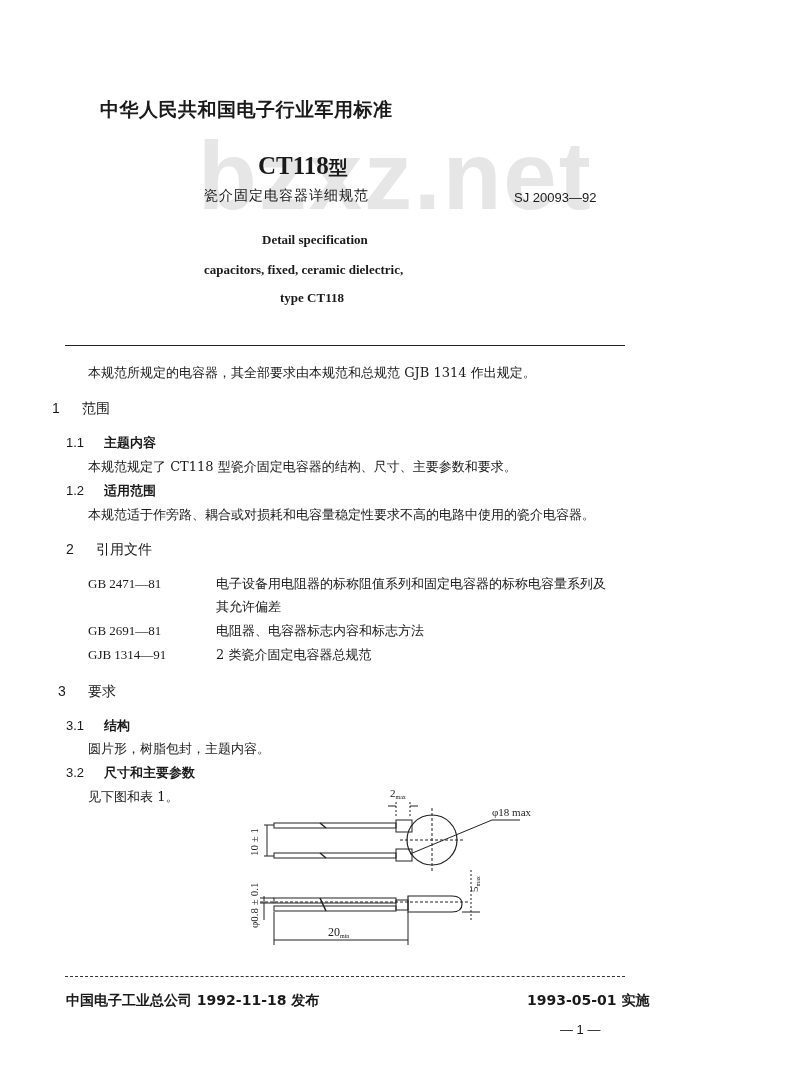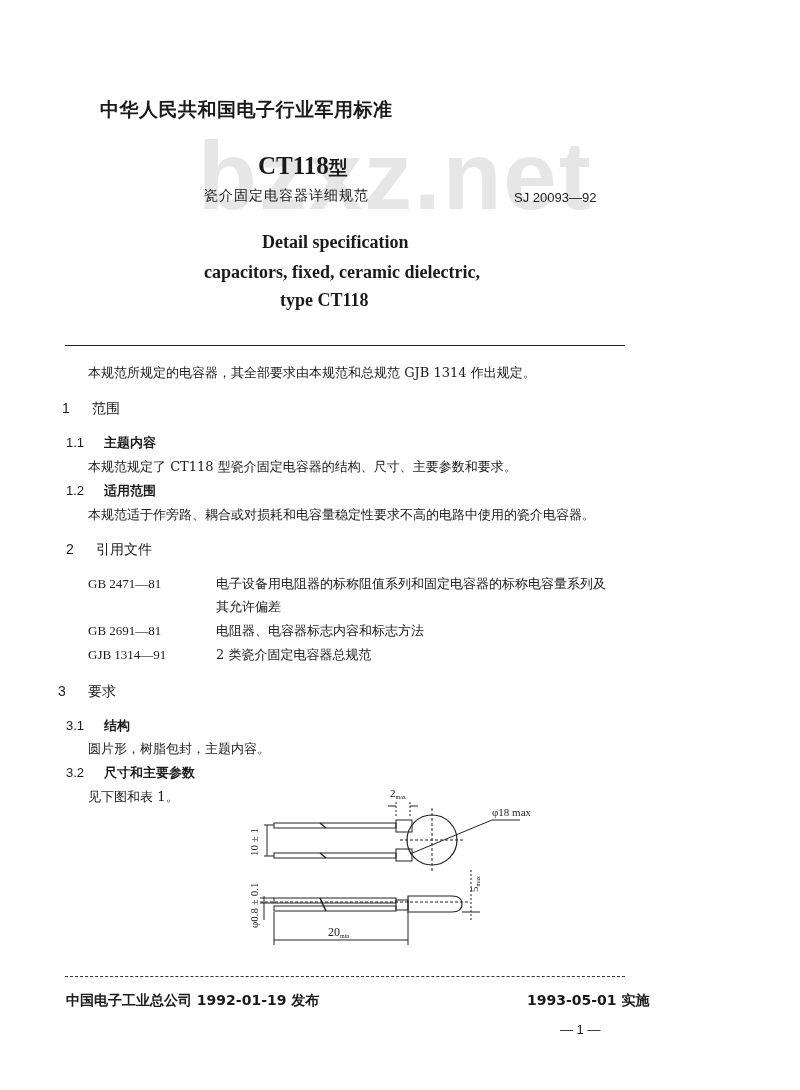--- a/index.html
+++ b/index.html
@@ -4,21 +4,21 @@
   <style>
     html, body { margin: 0; padding: 0; background: #ffffff; }
     body { width: 800px; height: 1090px; position: relative; overflow: hidden; color: #1a1a1a; font-family: "DejaVu Sans", sans-serif; }
     .abs { position: absolute; white-space: nowrap; }
     .watermark { position: absolute; left: 198px; top: 128px; font-family: "Liberation Sans", sans-serif; font-weight: bold; font-size: 96px; color: #e6e6e6; letter-spacing: 2px; line-height: 1; z-index: 0; }
     .issuer { left: 100px; top: 97px; font-size: 19px; font-weight: bold; letter-spacing: 0.5px; z-index: 1; }
     .title1 { left: 258px; top: 152px; font-size: 19px; font-weight: bold; z-index: 1; }
     .title1 .ct { font-family: "Liberation Serif", serif; font-size: 25px; }
     .title2 { left: 204px; top: 187px; font-size: 14px; letter-spacing: 1px; z-index: 1; }
     .stdno { left: 514px; top: 190px; font-family: "Liberation Sans", sans-serif; font-size: 13px; z-index: 1; }
-    .en { font-family: "Liberation Serif", serif; font-weight: bold; font-size: 18px; z-index: 1; }
+    .en { font-family: "Liberation Serif", serif; font-weight: bold; font-size: 13px; z-index: 1; }
     .en1 { left: 262px; top: 232px; }
     .en2 { left: 204px; top: 262px; }
     .en3 { left: 280px; top: 290px; }
     .rule { position: absolute; left: 65px; width: 560px; height: 0; border-top: 1.5px solid #222; }
     .rule.top { top: 345px; }
     .rule.bottom { top: 976px; border-top: 1px dashed #333; }
     .body { font-family: "DejaVu Serif", serif; font-size: 13px; }
     .h1 { font-size: 14px; }
     .h2 { font-size: 13px; font-weight: bold; }
     .num { display: inline-block; width: 38px; font-family: "Liberation Sans", sans-serif; font-weight: normal; }
@@ -41,21 +41,21 @@
 <div class="abs stdno">SJ 20093—92</div>
 
 <div class="abs en en1">Detail specification</div>
 <div class="abs en en2">capacitors, fixed, ceramic dielectric,</div>
 <div class="abs en en3">type CT118</div>
 
 <div class="rule top"></div>
 
 <div class="abs body" style="left:88px; top:364px;">本规范所规定的电容器，其全部要求由本规范和总规范 GJB 1314 作出规定。</div>
 
-<div class="abs body h1" style="left:62px; top:400px;">
+<div class="abs body h1" style="left:52px; top:400px;">
   <span class="num">1</span><span>范围</span>
 </div>
 <div class="abs body h2" style="left:66px; top:434px;">
   <span class="num">1.1</span><span>主题内容</span>
 </div>
 <div class="abs body" style="left:88px; top:458px;">本规范规定了 CT118 型瓷介固定电容器的结构、尺寸、主要参数和要求。</div>
 <div class="abs body h2" style="left:66px; top:482px;">
   <span class="num">1.2</span><span>适用范围</span>
 </div>
 <div class="abs body" style="left:88px; top:506px;">本规范适于作旁路、耦合或对损耗和电容量稳定性要求不高的电路中使用的瓷介电容器。</div>
@@ -139,15 +139,15 @@
       <text x="0" y="0" transform="translate(28,76) rotate(-90)">10 ± 1</text>
       <text x="0" y="0" transform="translate(28,148) rotate(-90)">φ0.8 ± 0.1</text>
       <text x="98" y="156" font-size="12"><tspan>20</tspan><tspan font-size="6" dy="2">min</tspan></text>
       <text x="0" y="0" transform="translate(248,112) rotate(-90)"><tspan>5</tspan><tspan font-size="6" dy="2">max</tspan></text>
     </g>
   </svg>
 </div>
 
 <div class="rule bottom"></div>
 
-<div class="abs footer" style="left:66px; top:992px;">中国电子工业总公司 1992-01-19 发布</div>
+<div class="abs footer" style="left:66px; top:992px;">中国电子工业总公司 1992-11-18 发布</div>
 <div class="abs footer" style="left:527px; top:992px;">1993-05-01 实施</div>
 <div class="abs" style="left:560px; top:1022px; font-size:13px; font-family:'Liberation Sans', sans-serif;">— 1 —</div>
 
 </body></html>

